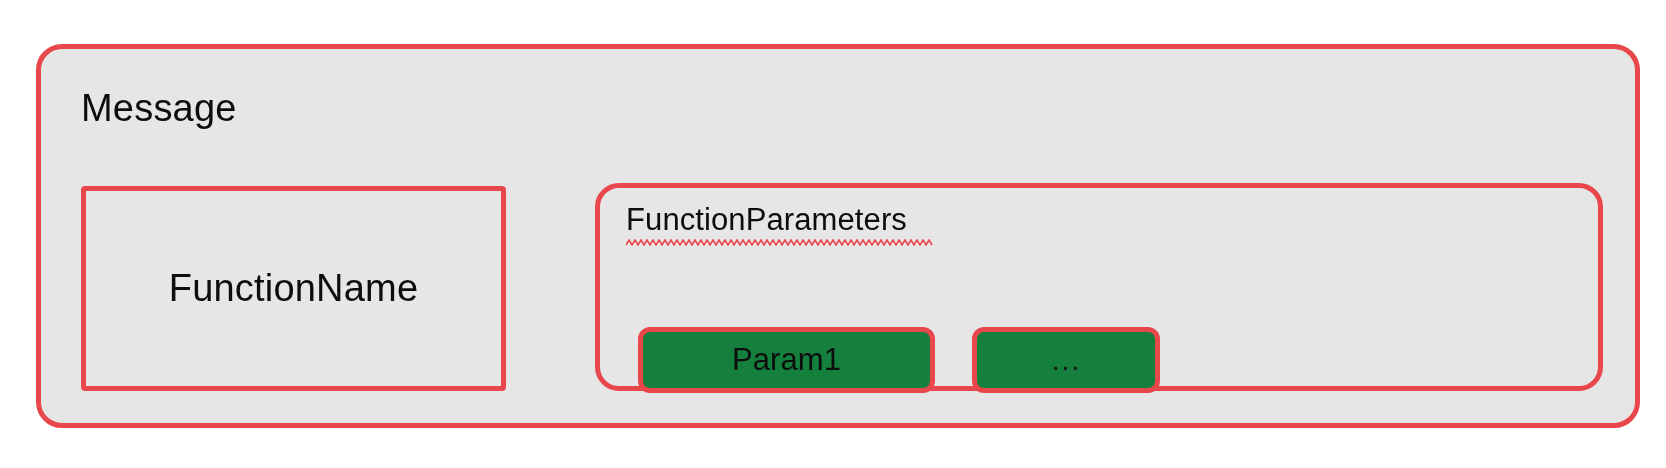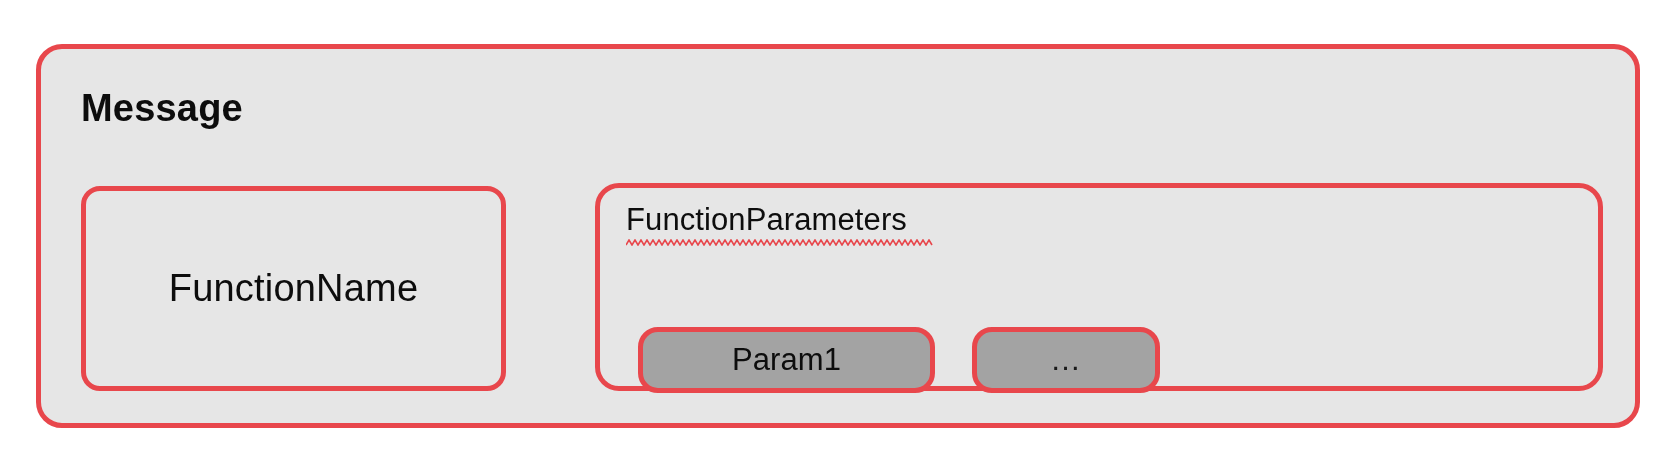--- a/index.html
+++ b/index.html
@@ -35,34 +35,33 @@
 
   .message-title {
     position: absolute;
     left: 40px;
     top: 37px;
     font-size: 38px;
     line-height: 44px;
     color: #0d0d0d;
     white-space: nowrap;
     letter-spacing: 0.2px;
-    font-weight: bold;
   }
 
   
   .functionname-box {
     position: absolute;
     left: 40px;
     top: 137px;
     width: 425px;
     height: 205px;
     box-sizing: border-box;
     background: #E6E6E6;
     border: 5px solid #E8474C;
-    border-radius: 19px;
+    border-radius: 4px;
     display: flex;
     align-items: center;
     justify-content: center;
   }
 
   .functionname-label {
     font-size: 38px;
     color: #0d0d0d;
     white-space: nowrap;
     letter-spacing: 0.2px;
@@ -111,23 +110,23 @@
     left: 38px;
     top: 139px;
     display: flex;
     align-items: center;
     gap: 37px;
   }
 
   .param-chip {
     box-sizing: border-box;
     height: 66px;
-    background: #a3a3a3;
+    background: #15803d;
     border: 5px solid #E8474C;
-    border-radius: 20px;
+    border-radius: 12px;
     display: flex;
     align-items: center;
     justify-content: center;
   }
 
   .param-chip.w-wide { width: 297px; }
   .param-chip.w-narrow { width: 188px; }
 
   .param-label {
     font-size: 31px;

